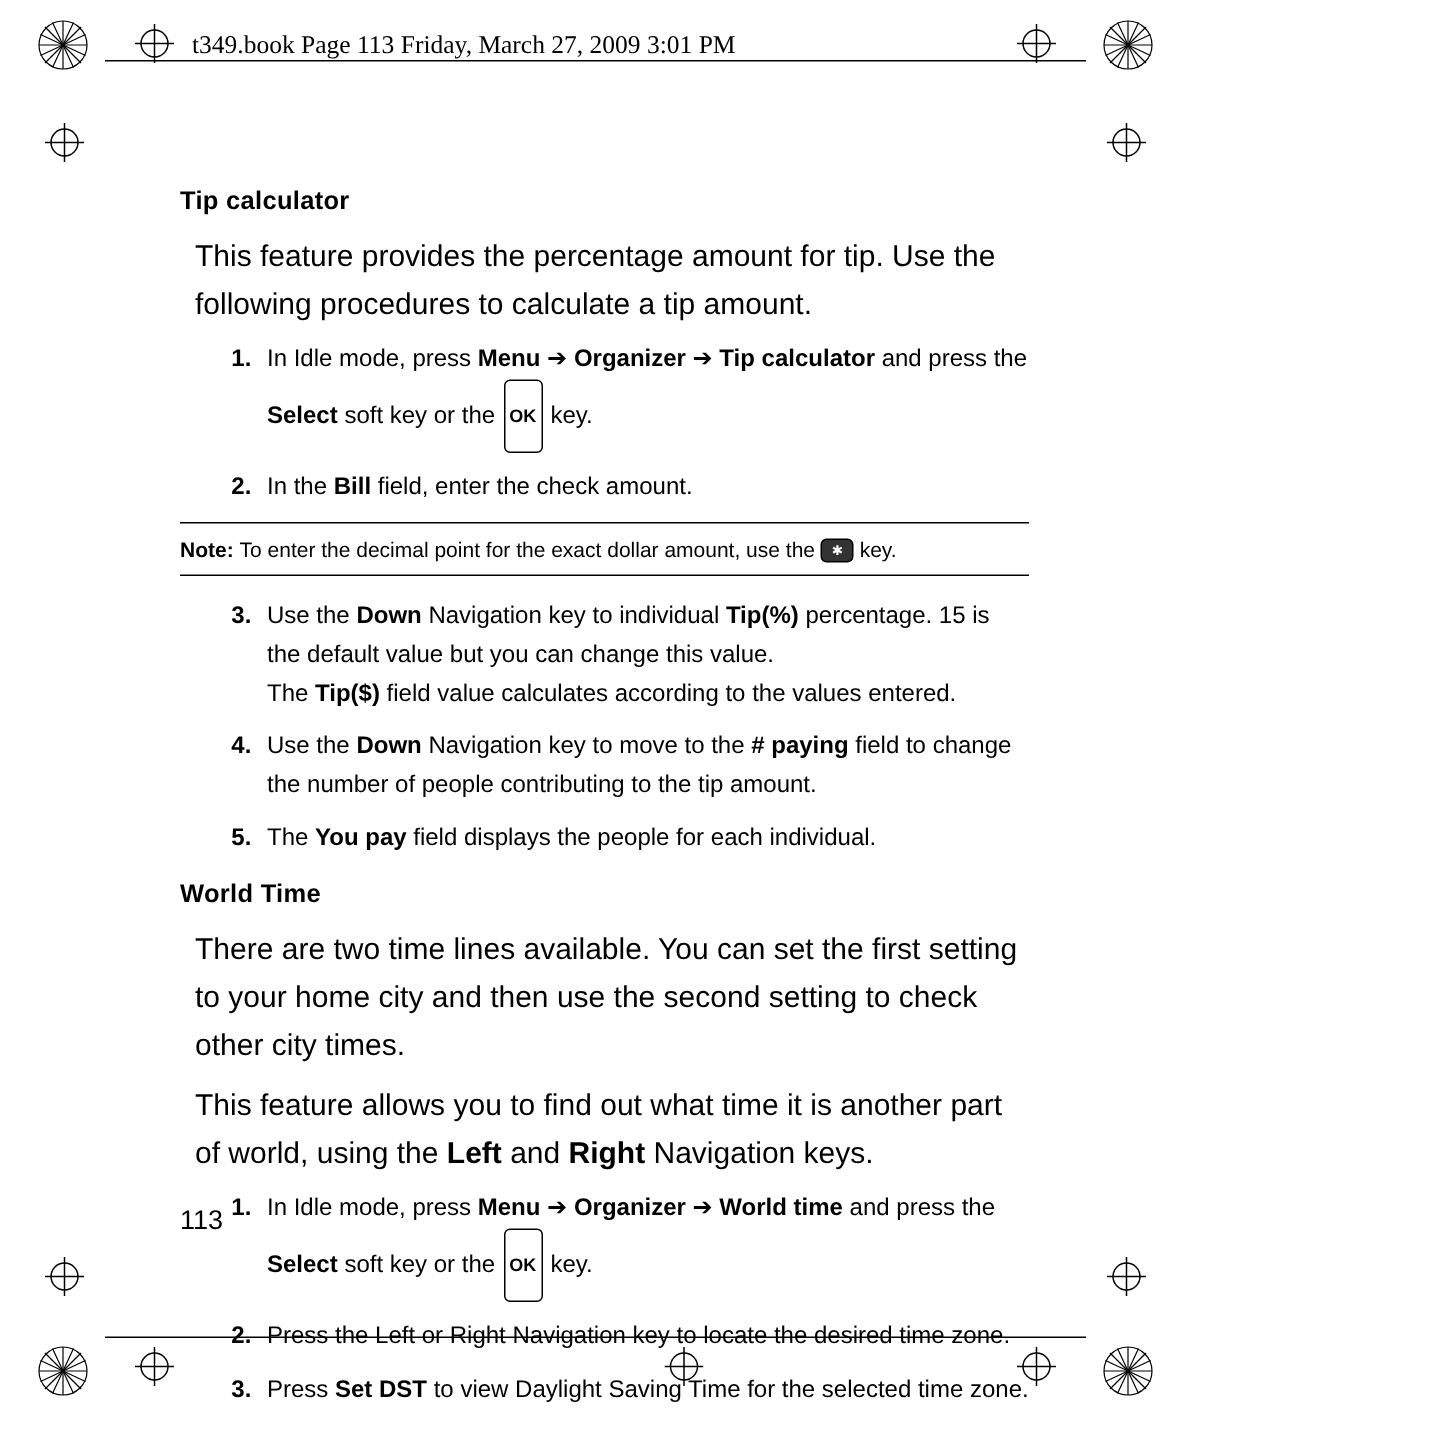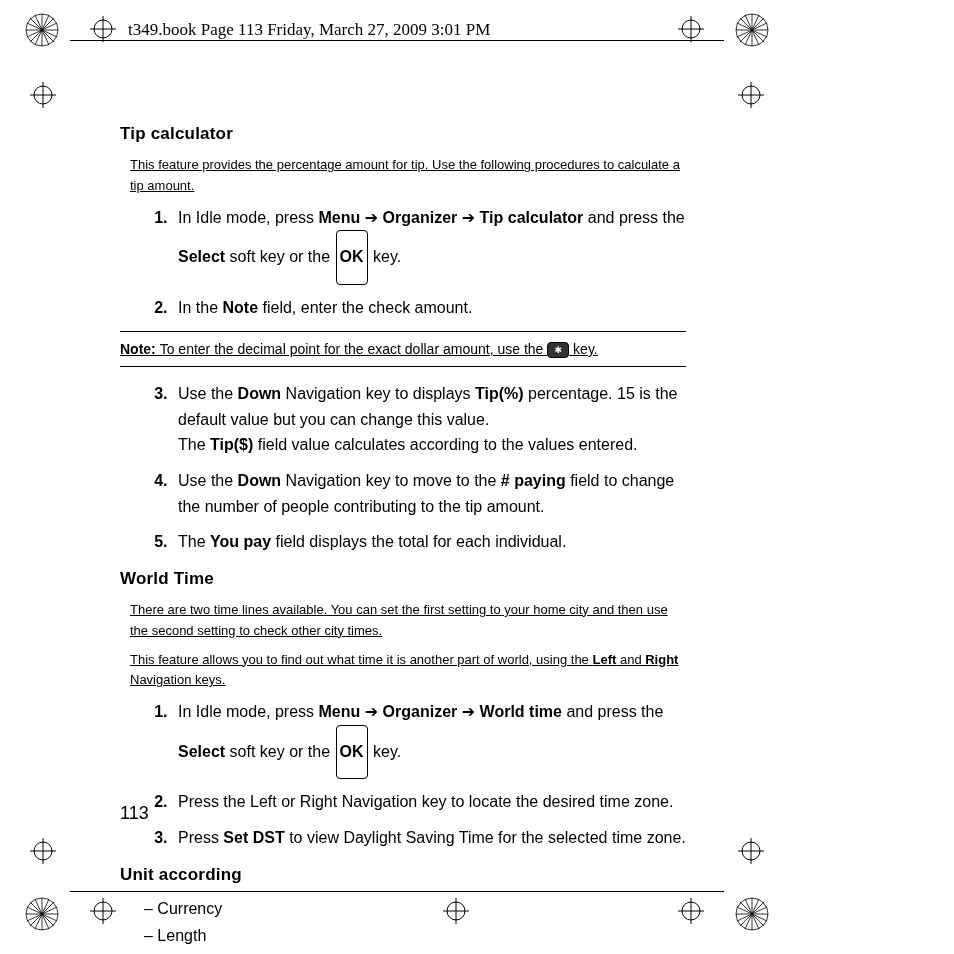--- a/index.html
+++ b/index.html
@@ -42,52 +42,50 @@
   }
   h2 {
     font-size: 17px;
     font-weight: bold;
     margin: 10px 0 8px 0;
     font-family: Arial, sans-serif;
     letter-spacing: 0.2px;
   }
   p.intro {
     margin: 6px 0 8px 10px;
-    font-size: 13px;
-    text-decoration: underline;
+    font-size: 20px;
   }
   ol {
     margin: 0 0 6px 10px;
     padding-left: 42px;
   }
   ol li {
     margin-bottom: 10px;
     padding-left: 6px;
     font-weight: normal;
   }
   ol li::marker {
     font-weight: bold;
   }
   .note-box {
     border-top: 1.5px solid #000;
     border-bottom: 1.5px solid #000;
     padding: 6px 0;
     margin: 10px 0 14px 0;
     font-size: 14px;
-    text-decoration: underline;
   }
   .note-label {
     font-weight: bold;
   }
   .ok-key {
     display: inline-block;
     border: 1.5px solid #000;
     border-radius: 4px;
     padding: 16px 3px;
-    font-size: 16px;
+    font-size: 12px;
     font-weight: bold;
     vertical-align: middle;
     line-height: 1.3;
     margin: 0 1px;
   }
   .star-key {
     display: inline-block;
     border: 1px solid #000;
     border-radius: 4px;
     padding: 0 3px;
@@ -247,38 +245,38 @@
   <div class="content">
 
     <h2>Tip calculator</h2>
     <p class="intro">This feature provides the percentage amount for tip. Use the following procedures to calculate a tip amount.</p>
 
     <ol>
       <li>
         <span>In Idle mode, press </span><b>Menu</b><span> ➔ </span><b>Organizer</b><span> ➔ </span><b>Tip calculator</b><span> and press the </span><b>Select</b><span> soft key or the </span><span class="ok-key">OK</span><span> key.</span>
       </li>
       <li>
-        <span>In the </span><b>Note</b><span> field, enter the check amount.</span>
+        <span>In the </span><b>Bill</b><span> field, enter the check amount.</span>
       </li>
     </ol>
 
     <div class="note-box">
       <span class="note-label">Note: </span><span>To enter the decimal point for the exact dollar amount, use the </span><span class="star-key">✱</span><span> key.</span>
     </div>
 
     <ol start="3">
       <li>
-        <span>Use the </span><b>Down</b><span> Navigation key to displays </span><b>Tip(%)</b><span> percentage. 15 is the default value but you can change this value.</span><br>
+        <span>Use the </span><b>Down</b><span> Navigation key to individual </span><b>Tip(%)</b><span> percentage. 15 is the default value but you can change this value.</span><br>
         <span>The </span><b>Tip($)</b><span> field value calculates according to the values entered.</span>
       </li>
       <li>
         <span>Use the </span><b>Down</b><span> Navigation key to move to the </span><b># paying</b><span> field to change the number of people contributing to the tip amount.</span>
       </li>
       <li>
-        <span>The </span><b>You pay</b><span> field displays the total for each individual.</span>
+        <span>The </span><b>You pay</b><span> field displays the people for each individual.</span>
       </li>
     </ol>
 
     <h2>World Time</h2>
     <p class="intro">There are two time lines available. You can set the first setting to your home city and then use the second setting to check other city times.</p>
     <p class="intro">
       <span>This feature allows you to find out what time it is another part of world, using the </span><b>Left</b><span> and </span><b>Right</b><span> Navigation keys.</span>
     </p>
 
     <ol>

